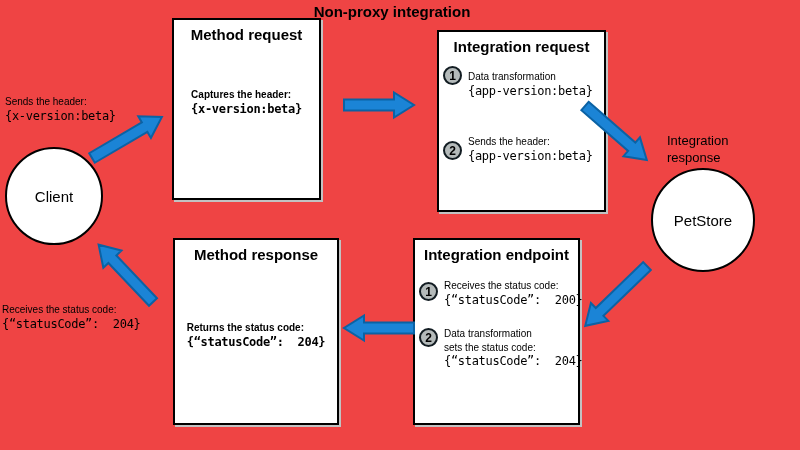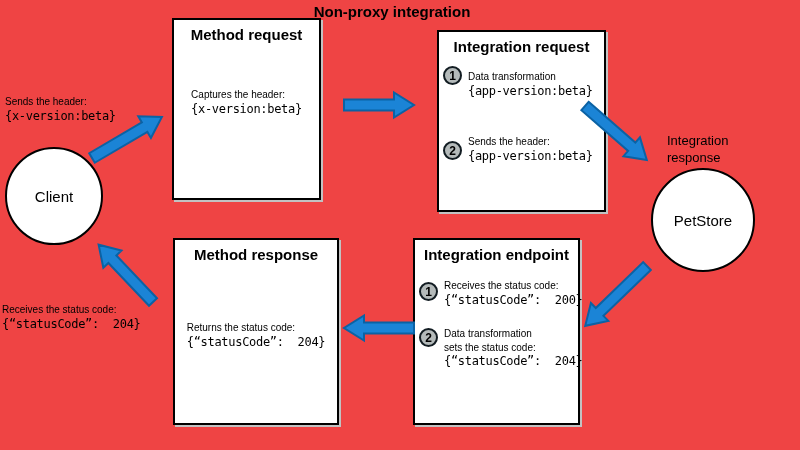--- a/index.html
+++ b/index.html
@@ -15,21 +15,21 @@
     position:absolute;background:#fff;border:2px solid #000;
     box-shadow:2px 2px 0 #c2c2c2;box-sizing:border-box;
   }
   .box-mreq{left:172px;top:18px;width:149px;height:182px;}
   .box-ireq{left:392px;top:30px;width:169px;height:182px;margin-left:45px;}
   .box-mresp{left:173px;top:238px;width:166px;height:187px;}
   .box-iresp{left:413px;top:238px;width:167px;height:187px;}
   .box-title{margin-top:6px;text-align:center;font-size:15px;font-weight:700;}
   .sans{font-size:10px;line-height:13.5px;white-space:pre;}
   .mono{font-family:"DejaVu Sans Mono",monospace;font-size:12px;line-height:14px;white-space:pre;letter-spacing:-0.3px;}
-  .body-block{position:absolute;left:0;right:0;display:flex;flex-direction:column;align-items:center;}
+  .body-block{position:absolute;left:0;right:0;display:flex;flex-direction:column;align-items:center;font-weight:bold;}
   .body-block .inner{text-align:left;}
   .body-mreq{top:68px;}
   .body-mresp{top:81px;}
   .step{position:absolute;left:4px;display:flex;gap:6px;}
   .badge{
     flex:none;width:19px;height:19px;border-radius:50%;
     background:var(--badge-fill,#b4baba);border:2px solid var(--badge-stroke,#121c22);
     box-sizing:border-box;display:flex;align-items:center;justify-content:center;
     font-size:12px;font-weight:700;
   }

